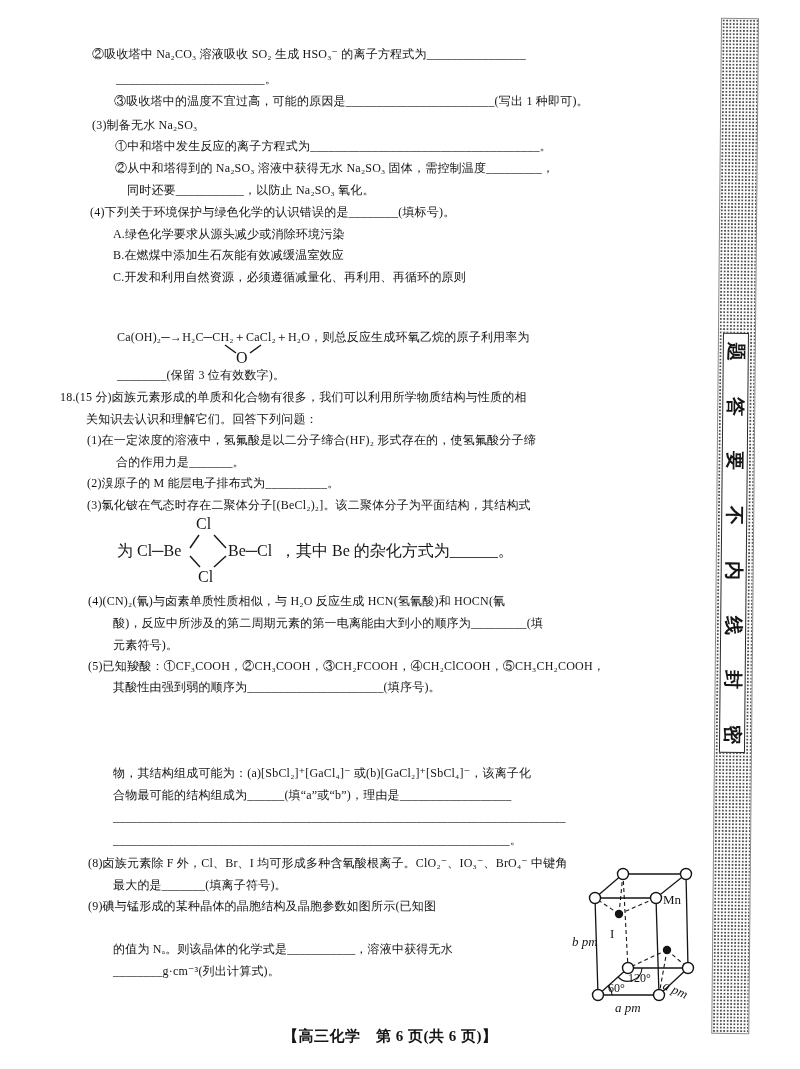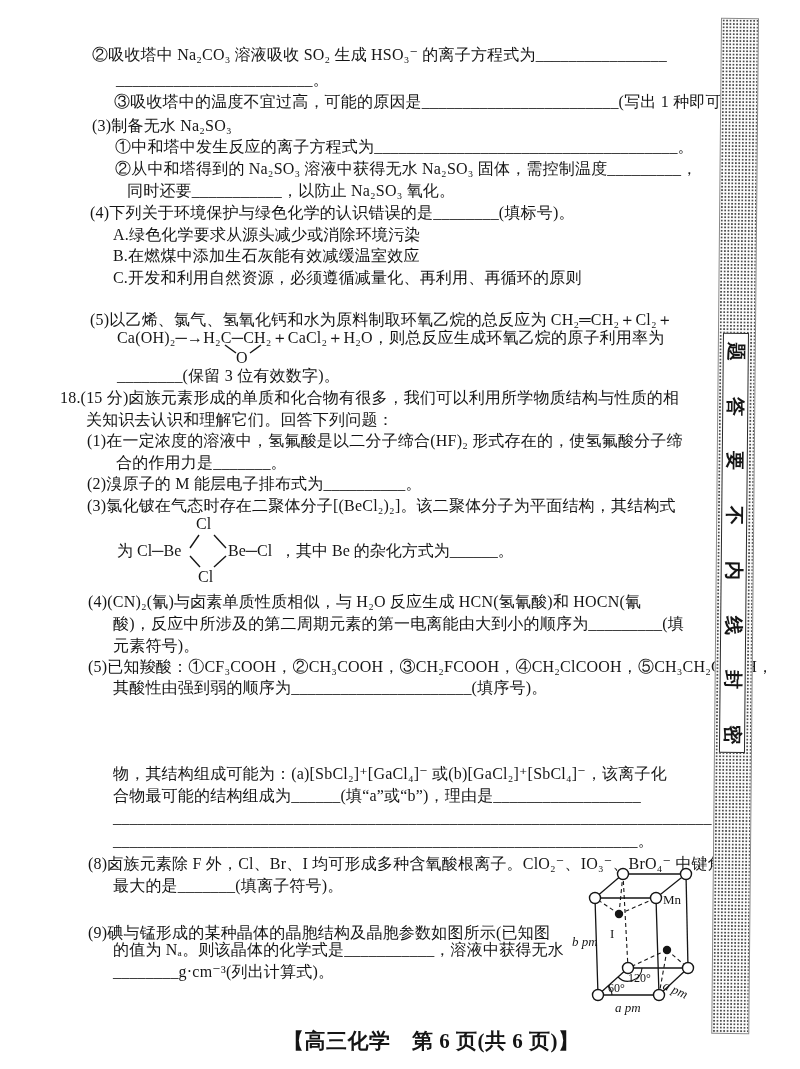--- a/index.html
+++ b/index.html
@@ -2,21 +2,21 @@
 <html><head>
 <meta charset="utf-8">
 <style>
   html,body { margin:0; padding:0; background:#e8e8e8; }
   #page {
     position:relative; width:800px; height:1069px; background:#ffffff;
     font-family:"Liberation Serif","DejaVu Serif",serif; color:#151515;
     overflow:hidden; margin:0 auto;
   }
   .line {
-    position:absolute; white-space:nowrap; font-size:16px; line-height:19px;
+    position:absolute; white-space:nowrap; font-size:12px; line-height:19px;
     letter-spacing:0.2px;
   }
   .struct-label { position:absolute; white-space:nowrap; font-size:16px; line-height:19px; }
   .bond-svg { position:absolute; overflow:visible; }
   .bond-svg line { stroke:#151515; stroke-width:1.4; }
   
   #epoxide-o { position:absolute; font-size:16px; }
   
   #crystal-fig { position:absolute; left:570px; top:862px; }
   #crystal-fig line, #crystal-fig path { stroke:#151515; fill:none; }
@@ -33,41 +33,40 @@
   #seal-window {
     position:absolute; left:4px; top:314px; width:26px; height:420px;
     background:#ffffff; border:1px solid #2a2a2a;
     display:flex; flex-direction:column; justify-content:space-between;
     align-items:center; padding:8px 0; box-sizing:border-box;
   }
   .seal-char {
     transform:rotate(90deg); font-size:19px; font-weight:bold; line-height:19px;
   }
   #footer {
-    position:absolute; left:283px; top:1027px; font-size:21px; font-weight:bold;
+    position:absolute; left:283px; top:1027px; font-size:15px; font-weight:bold;
     white-space:nowrap; letter-spacing:0.5px;text-align:right;
   }
 </style>
 </head>
 <body>
 
 <div id="page">
 
   <div class="line" style="left:92px;top:45px">②吸收塔中 Na₂CO₃ 溶液吸收 SO₂ 生成 HSO₃⁻ 的离子方程式为________________</div>
   <div class="line" style="left:116px;top:70px">________________________。</div>
   <div class="line" style="left:114px;top:92px">③吸收塔中的温度不宜过高，可能的原因是________________________(写出 1 种即可)。</div>
   <div class="line" style="left:92px;top:116px">(3)制备无水 Na₂SO₃</div>
   <div class="line" style="left:115px;top:137px">①中和塔中发生反应的离子方程式为_____________________________________。</div>
   <div class="line" style="left:115px;top:159px">②从中和塔得到的 Na₂SO₃ 溶液中获得无水 Na₂SO₃ 固体，需控制温度_________，</div>
   <div class="line" style="left:127px;top:181px">同时还要___________，以防止 Na₂SO₃ 氧化。</div>
   <div class="line" style="left:90px;top:203px">(4)下列关于环境保护与绿色化学的认识错误的是________(填标号)。</div>
   <div class="line" style="left:113px;top:225px">A.绿色化学要求从源头减少或消除环境污染</div>
   <div class="line" style="left:113px;top:246px">B.在燃煤中添加生石灰能有效减缓温室效应</div>
   <div class="line" style="left:113px;top:268px">C.开发和利用自然资源，必须遵循减量化、再利用、再循环的原则</div>
-  <div class="line" style="left:90px;top:310px">(5)以乙烯、氯气、氢氧化钙和水为原料制取环氧乙烷的总反应为 CH₂═CH₂＋Cl₂＋</div>
 
   <div class="line" style="left:117px;top:328px"><span>Ca(OH)₂─→</span><span>H₂C─CH₂</span><span>＋CaCl₂＋H₂O，则总反应生成环氧乙烷的原子利用率为</span></div>
   <span id="epoxide-o" class="struct-label" style="left:236px;top:348px">O</span>
   <svg class="bond-svg" style="left:205px;top:340px" width="70" height="24">
     <line x1="20" y1="5" x2="31" y2="13"></line>
     <line x1="45" y1="13" x2="56" y2="5"></line>
   </svg>
   <div class="line" style="left:117px;top:366px">________(保留 3 位有效数字)。</div>
 
   <div class="line" style="left:60px;top:388px">18.(15 分)卤族元素形成的单质和化合物有很多，我们可以利用所学物质结构与性质的相</div>
@@ -93,21 +92,21 @@
   <div class="line" style="left:113px;top:614px">酸)，反应中所涉及的第二周期元素的第一电离能由大到小的顺序为_________(填</div>
   <div class="line" style="left:113px;top:636px">元素符号)。</div>
   <div class="line" style="left:88px;top:657px">(5)已知羧酸：①CF₃COOH，②CH₃COOH，③CH₂FCOOH，④CH₂ClCOOH，⑤CH₃CH₂COOH，</div>
   <div class="line" style="left:113px;top:678px">其酸性由强到弱的顺序为______________________(填序号)。</div>
   <div class="line" style="left:113px;top:764px">物，其结构组成可能为：(a)[SbCl₂]⁺[GaCl₄]⁻ 或(b)[GaCl₂]⁺[SbCl₄]⁻，该离子化</div>
   <div class="line" style="left:113px;top:786px">合物最可能的结构组成为______(填“a”或“b”)，理由是__________________</div>
   <div class="line" style="left:113px;top:808px">_________________________________________________________________________</div>
   <div class="line" style="left:113px;top:831px">________________________________________________________________。</div>
   <div class="line" style="left:88px;top:854px">(8)卤族元素除 F 外，Cl、Br、I 均可形成多种含氧酸根离子。ClO₂⁻、IO₃⁻、BrO₄⁻ 中键角</div>
   <div class="line" style="left:113px;top:876px">最大的是_______(填离子符号)。</div>
-  <div class="line" style="left:88px;top:923px">(9)碘与锰形成的某种晶体的晶胞结构及晶胞参数如图所示(已知图</div>
+  <div class="line" style="left:88px;top:897px">(9)碘与锰形成的某种晶体的晶胞结构及晶胞参数如图所示(已知图</div>
   <div class="line" style="left:113px;top:940px">的值为 Nₐ。则该晶体的化学式是___________，溶液中获得无水</div>
   <div class="line" style="left:113px;top:962px">________g·cm⁻³(列出计算式)。</div>
 
   <svg id="crystal-fig" width="152" height="160">
 
     <g stroke-width="1.3">
       <line x1="53" y1="12" x2="116" y2="12"></line>
       <line x1="53" y1="12" x2="25" y2="36"></line>
       <line x1="116" y1="12" x2="86" y2="36"></line>
       <line x1="25" y1="36" x2="86" y2="36"></line>

